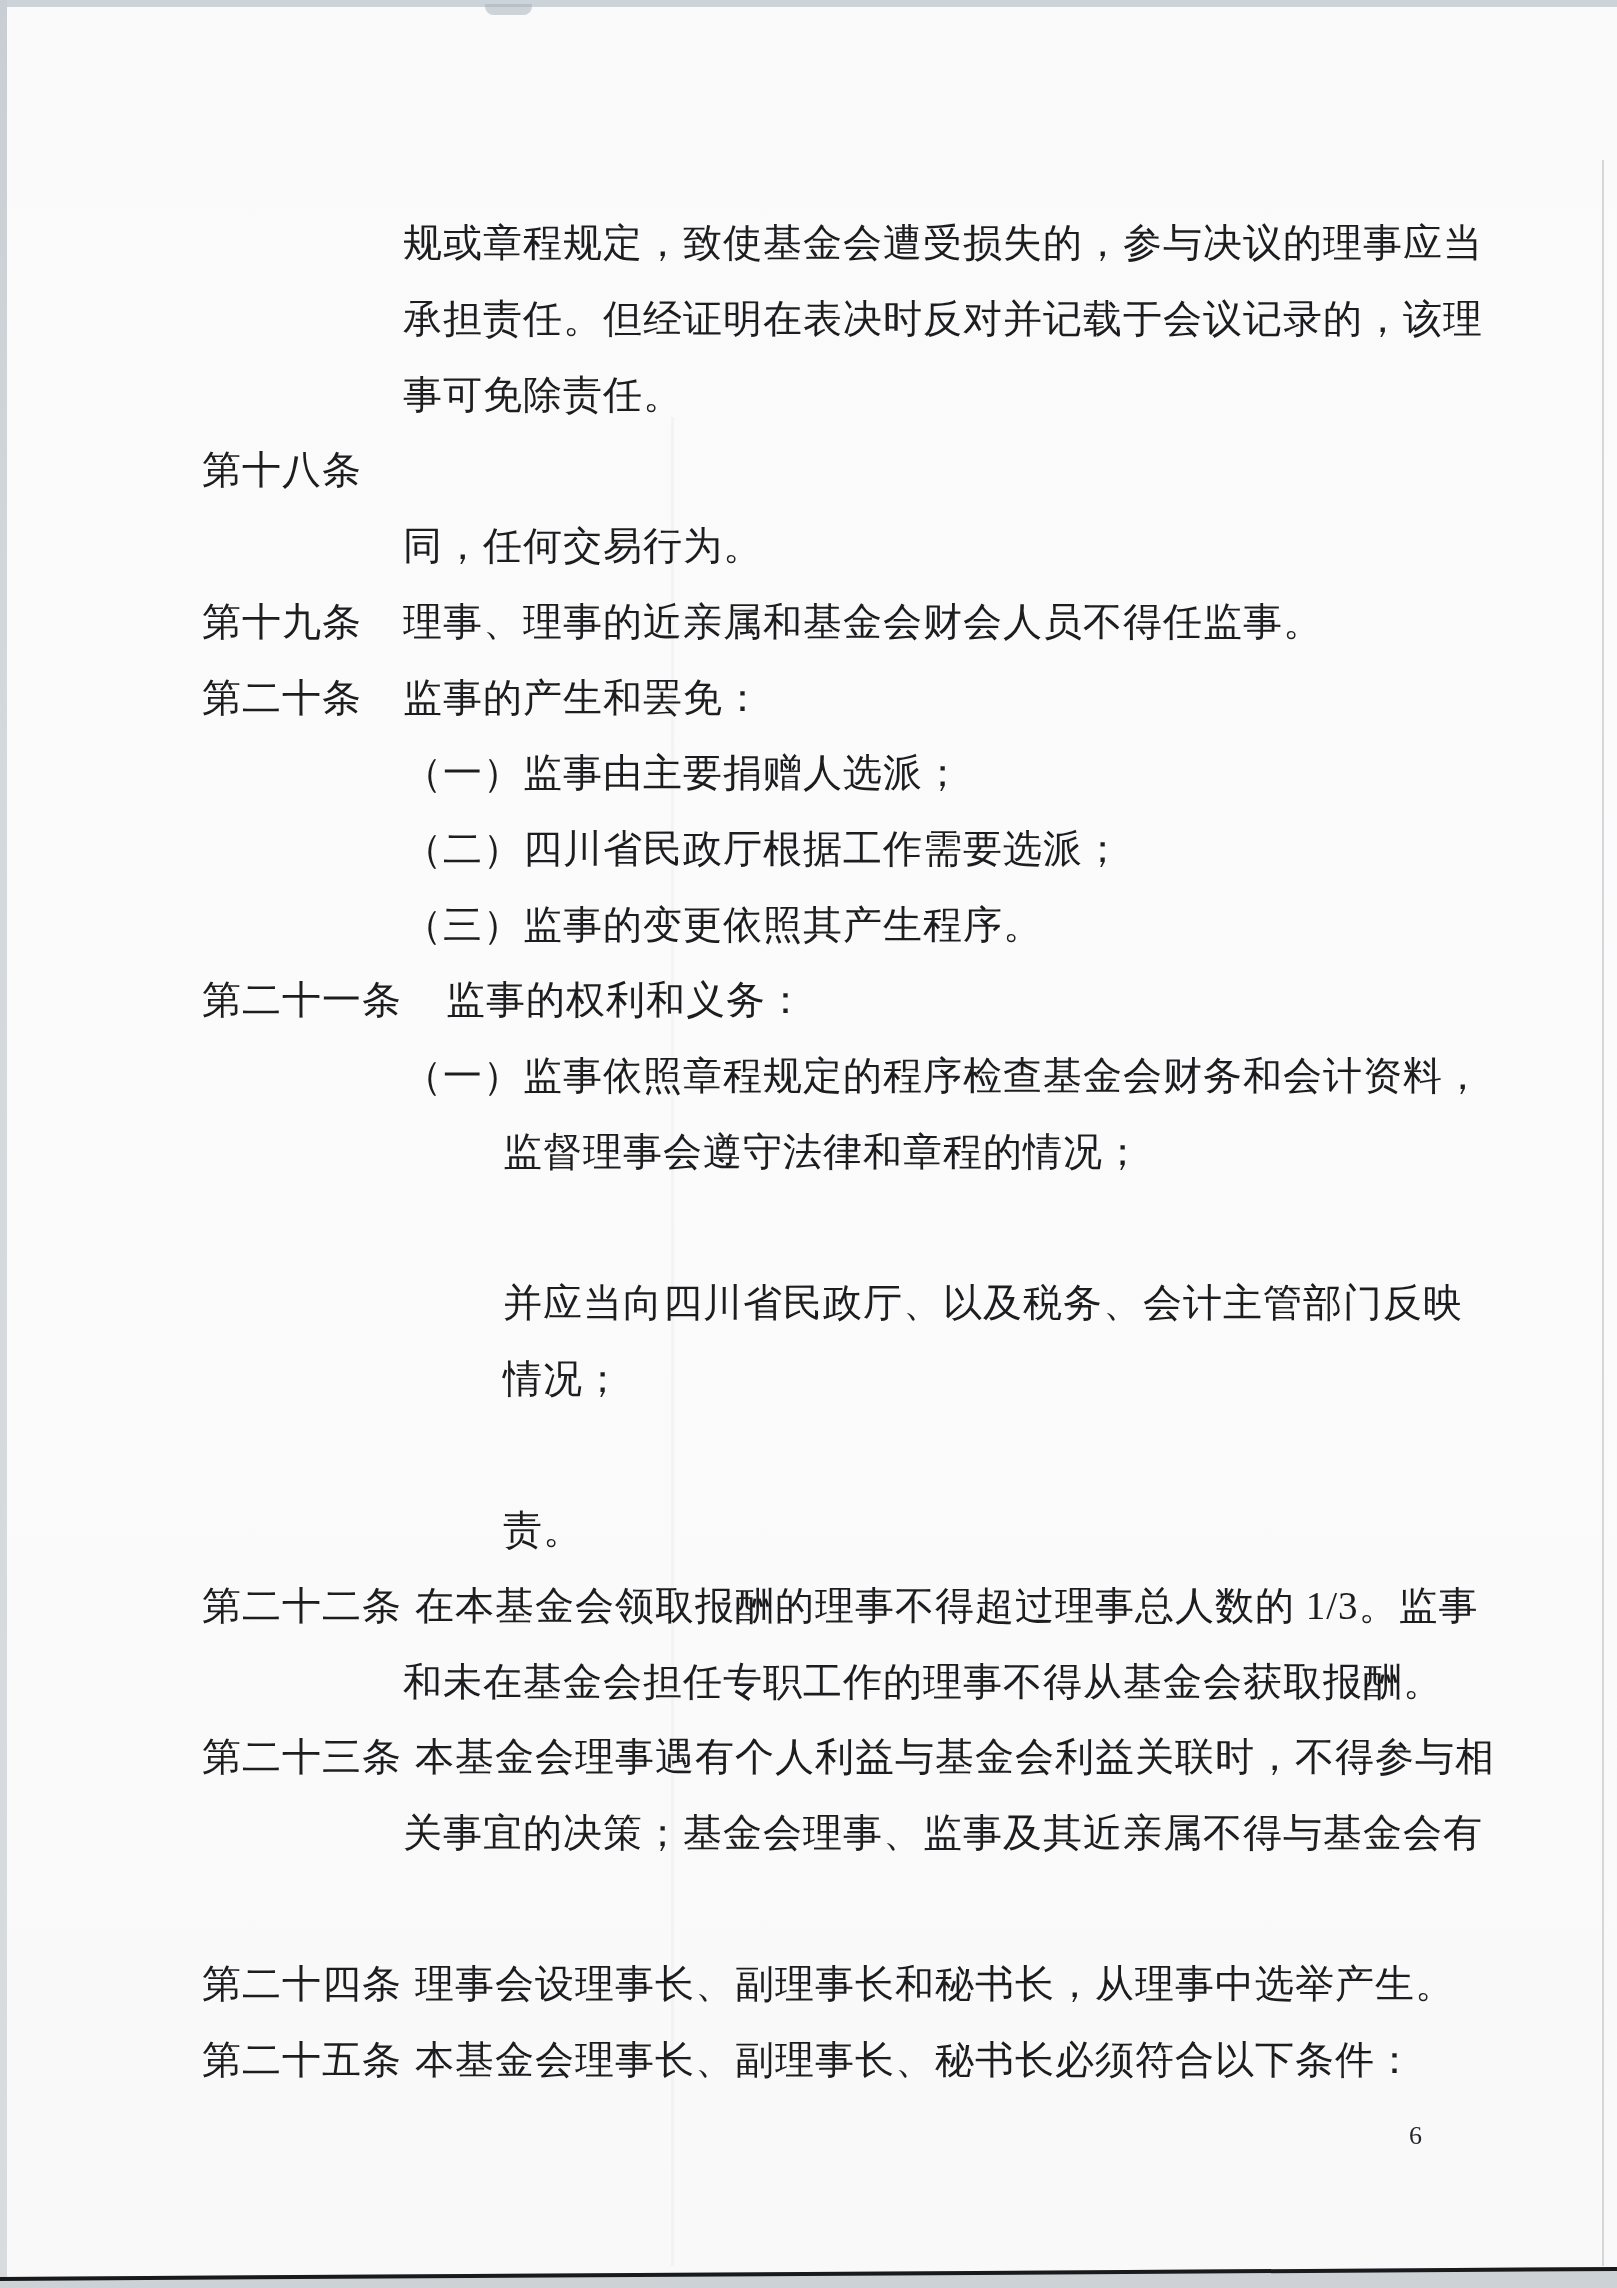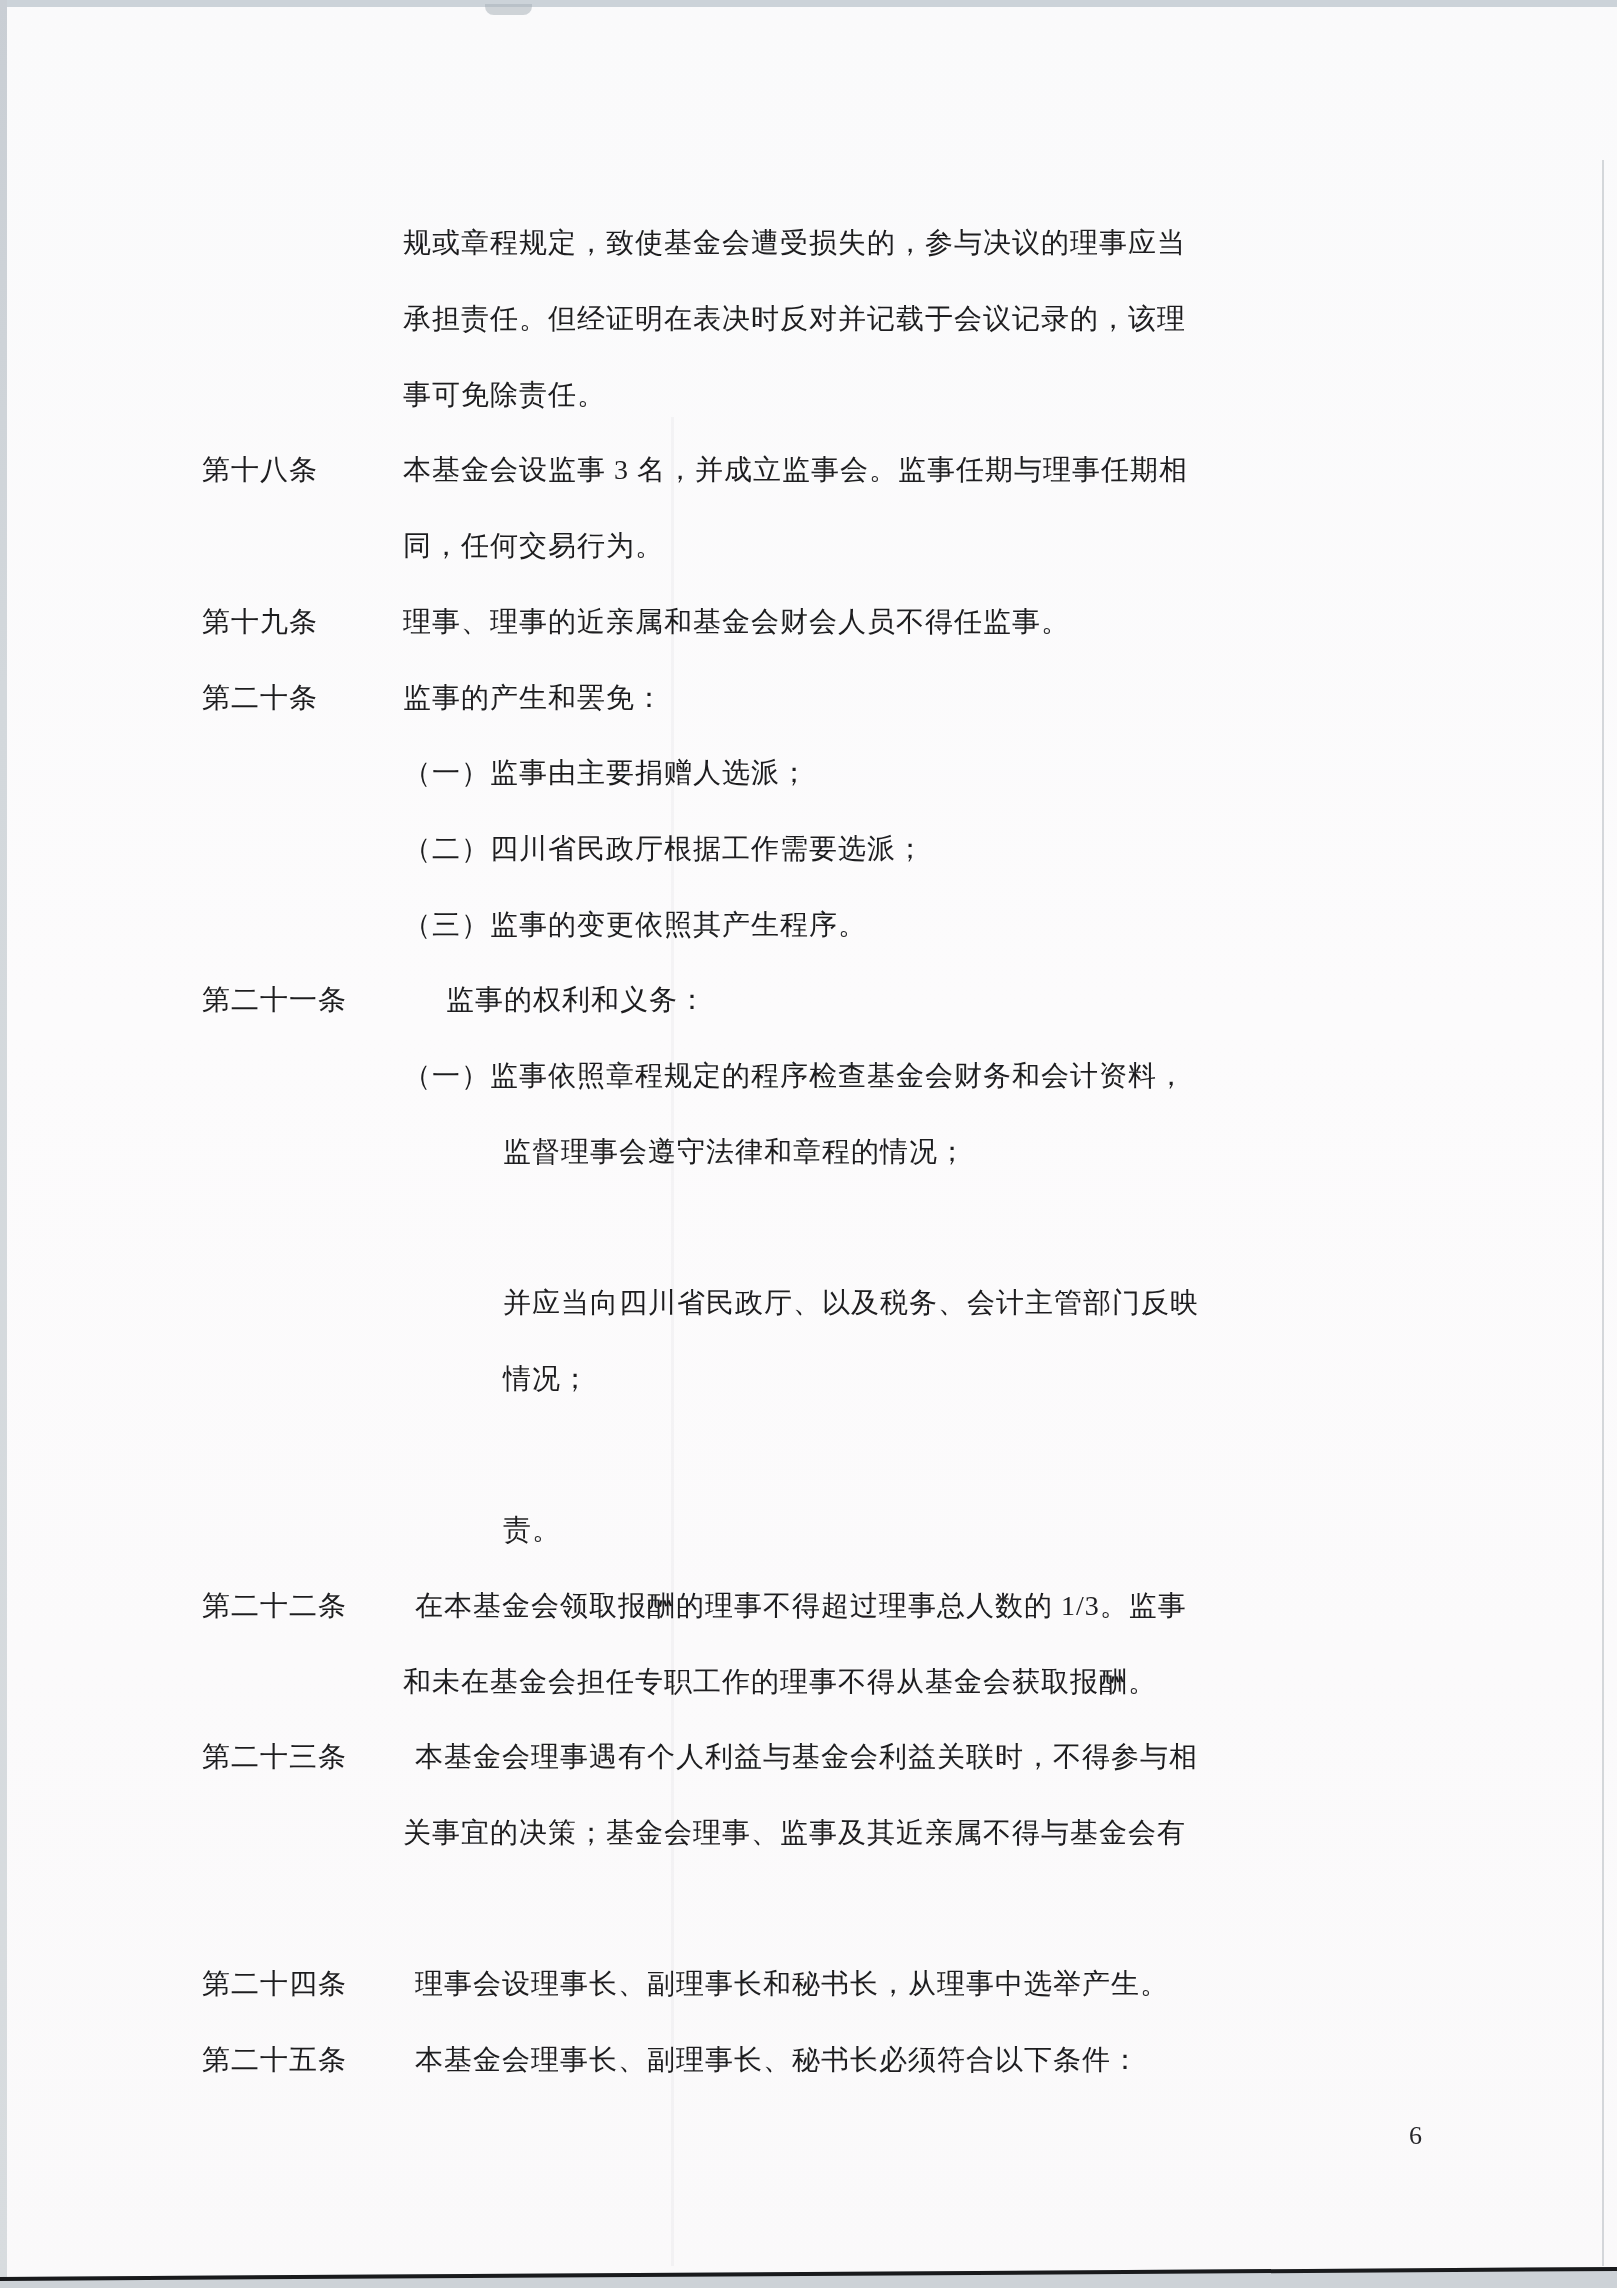--- a/index.html
+++ b/index.html
@@ -21,21 +21,21 @@
   .right-streak{position:absolute;left:1602px;top:160px;width:1.9px;height:2106px;
     background:rgba(140,148,158,.35);}
   .bottom-edge{
     position:absolute;left:-19.4px;top:2277px;width:1708px;height:87px;
     background:#cdd2d7;border-top:4.9px solid #191a1c;
     transform:rotate(-0.35deg);transform-origin:left top;
   }
   
   .doc{position:absolute;left:0;top:0;width:100%;height:100%;}
   .line{position:absolute;left:0;width:100%;height:56px;
-    font-size:28px;line-height:56px;letter-spacing:1px;color:#1d1d1f;}
+    font-size:39px;line-height:56px;letter-spacing:1px;color:#1d1d1f;}
   .line span{position:absolute;top:0;white-space:pre;}
   .num{left:202px;}
   .x415{left:403px;}
   .x428{left:415px;}
   .x460{left:446px;}
   .x518{left:503px;}
   .page-number{position:absolute;left:1409px;top:2121px;font-size:26px;
     line-height:29px;color:#26262a;letter-spacing:0;}
 </style>
 </head>
@@ -56,21 +56,20 @@
     </div>
     <div class="line" style="top:291px">
       <span class="x415">承担责任。但经证明在表决时反对并记载于会议记录的，该理</span>
     </div>
     <div class="line" style="top:367px">
       <span class="x415">事可免除责任。</span>
     </div>
 
     <div class="line" style="top:442px">
       <span class="num">第十八条</span>
-      <span class="x415">本基金会设监事 3 名，并成立监事会。监事任期与理事任期相</span>
     </div>
     <div class="line" style="top:518px">
       <span class="x415">同，任何交易行为。</span>
     </div>
 
     <div class="line" style="top:594px">
       <span class="num">第十九条</span>
       <span class="x415">理事、理事的近亲属和基金会财会人员不得任监事。</span>
     </div>
 

